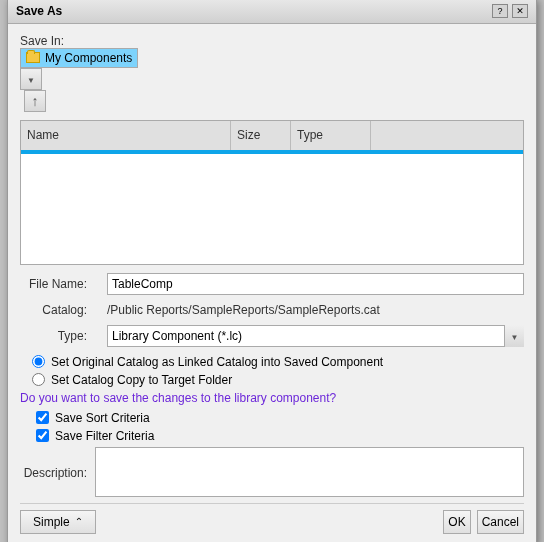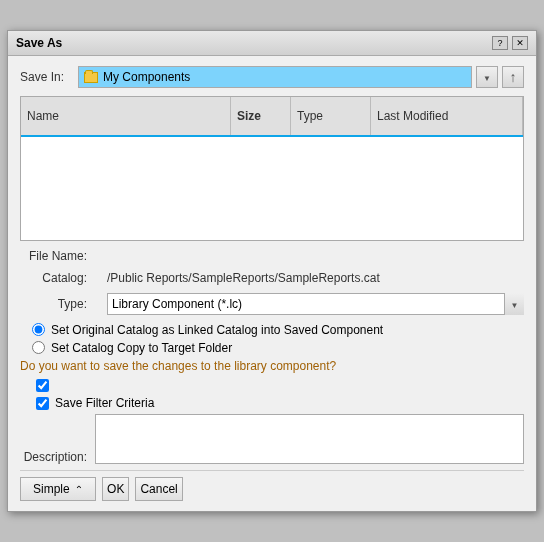--- a/index.html
+++ b/index.html
@@ -71,22 +71,23 @@
     .label {
       color: #333;
       width: 75px;
       text-align: right;
       padding-right: 8px;
       flex-shrink: 0;
     }
 
     .save-in-row {
       display: flex;
-      align-items: center;
+      align-items: flex-start;
       margin-bottom: 8px;
+      flex-direction: column;
     }
 
     .save-in-label {
       width: 58px;
       text-align: left;
       color: #333;
       flex-shrink: 0;
     }
 
     .folder-icon-container {
@@ -151,36 +152,36 @@
     .file-list {
       border: 1px solid #aaa;
       background: #fff;
       height: 145px;
       margin-bottom: 8px;
     }
 
     .file-list-header {
       display: flex;
       background: #e0e0e0;
-      border-bottom: 2px solid #0ea5e9;
-      height: 40px;
+      border-bottom: 4px solid #0ea5e9;
+      height: 33px;
       align-items: center;
     }
 
     .col-header {
       padding: 3px 6px;
       color: #333;
       border-right: 1px solid #bbb;
       height: 100%;
       display: flex;
       align-items: center;
     }
 
     .col-name { width: 210px; }
-    .col-size { width: 60px; font-weight: bold; }
+    .col-size { width: 60px; }
     .col-type { width: 80px; }
     .col-modified { flex: 1; }
 
     .file-list-body {
       height: calc(100% - 24px);
       overflow-y: auto;
     }
 
     .text-input {
       flex: 1;
@@ -229,47 +230,47 @@
       padding-left: 12px;
     }
 
     .radio-group {
       margin-bottom: 4px;
       padding-left: 12px;
     }
 
     .radio-row {
       display: flex;
-      align-items: flex-start;
+      align-items: center;
       margin-bottom: 4px;
     }
 
     .radio-row input[type="radio"] {
       margin-right: 6px;
     }
 
     .question-text {
-      color: #a16207;
+      color: #6d28d9;
       margin-bottom: 6px;
     }
 
     .checkbox-row {
       display: flex;
       align-items: center;
       margin-bottom: 4px;
       padding-left: 16px;
     }
 
     .checkbox-row input[type="checkbox"] {
       margin-right: 6px;
     }
 
     .description-row {
       display: flex;
-      align-items: flex-end;
+      align-items: center;
     }
 
     .desc-label {
       width: 75px;
       text-align: right;
       padding-right: 8px;
       padding-top: 2px;
       flex-shrink: 0;
     }
 
@@ -278,20 +279,21 @@
       height: 50px;
       border: 1px solid #aaa;
       background: #fff;
       padding: 2px 4px;
       resize: none;
       outline: none;
     }
 
     .button-row {
       display: flex;
+      justify-content: space-between;
       align-items: center;
       margin-top: 6px;
       padding-top: 6px;
       border-top: 1px solid #ccc;
     }
 
     .simple-btn {
       height: 24px;
       padding: 0 12px;
       background: linear-gradient(to bottom, #f5f5f5, #e0e0e0);
@@ -360,29 +362,27 @@
       <div class="file-list-header">
         <div class="col-header col-name">
           <span>Name</span>
         </div>
         <div class="col-header col-size">
           <span>Size</span>
         </div>
         <div class="col-header col-type">
           <span>Type</span>
         </div>
-        <div class="col-header col-modified">
-          <span>Last Modified</span>
-        </div>
       </div>
       <div class="file-list-body"></div>
     </div>
 
     <div class="row">
       <span class="label">File Name:</span>
+      <input type="text" class="text-input" value="TableComp" style="">
     </div>
 
     <div class="row" style="align-items:flex-start; margin-bottom:2px;">
       <span class="label">Catalog:</span>
       <span class="catalog-path" style="padding-left:0;">/Public Reports/SampleReports/SampleReports.cat</span>
     </div>
 
     <div class="row">
       <span class="label">Type:</span>
       <div class="select-wrapper">
@@ -403,20 +403,21 @@
       <div class="radio-row">
         <input type="radio" name="catalog-option" id="radio2" style="">
         <label for="radio2">Set Catalog Copy to Target Folder</label>
       </div>
     </div>
 
     <div class="question-text">Do you want to save the changes to the library component?</div>
 
     <div class="checkbox-row">
       <input type="checkbox" id="savesort" checked="" style="">
+      <label for="savesort">Save Sort Criteria</label>
     </div>
     <div class="checkbox-row">
       <input type="checkbox" id="savefilter" checked="" style="">
       <label for="savefilter">Save Filter Criteria</label>
     </div>
 
     <div class="description-row">
       <span class="desc-label label">Description:</span>
       <textarea class="desc-textarea" style=""></textarea>
     </div>

